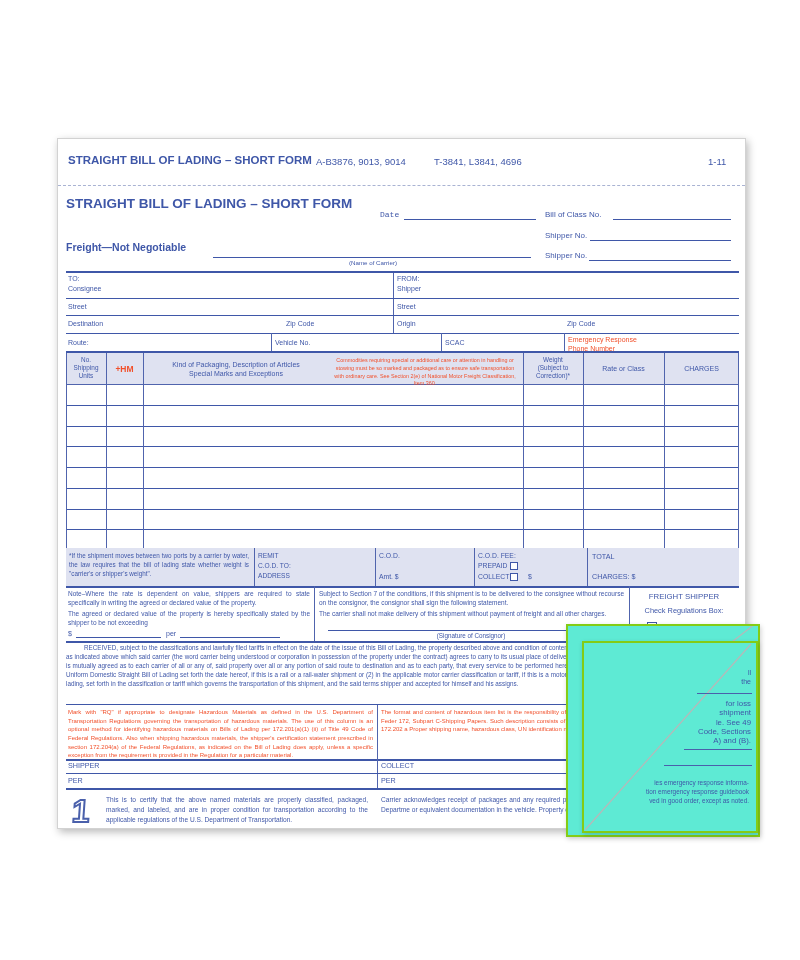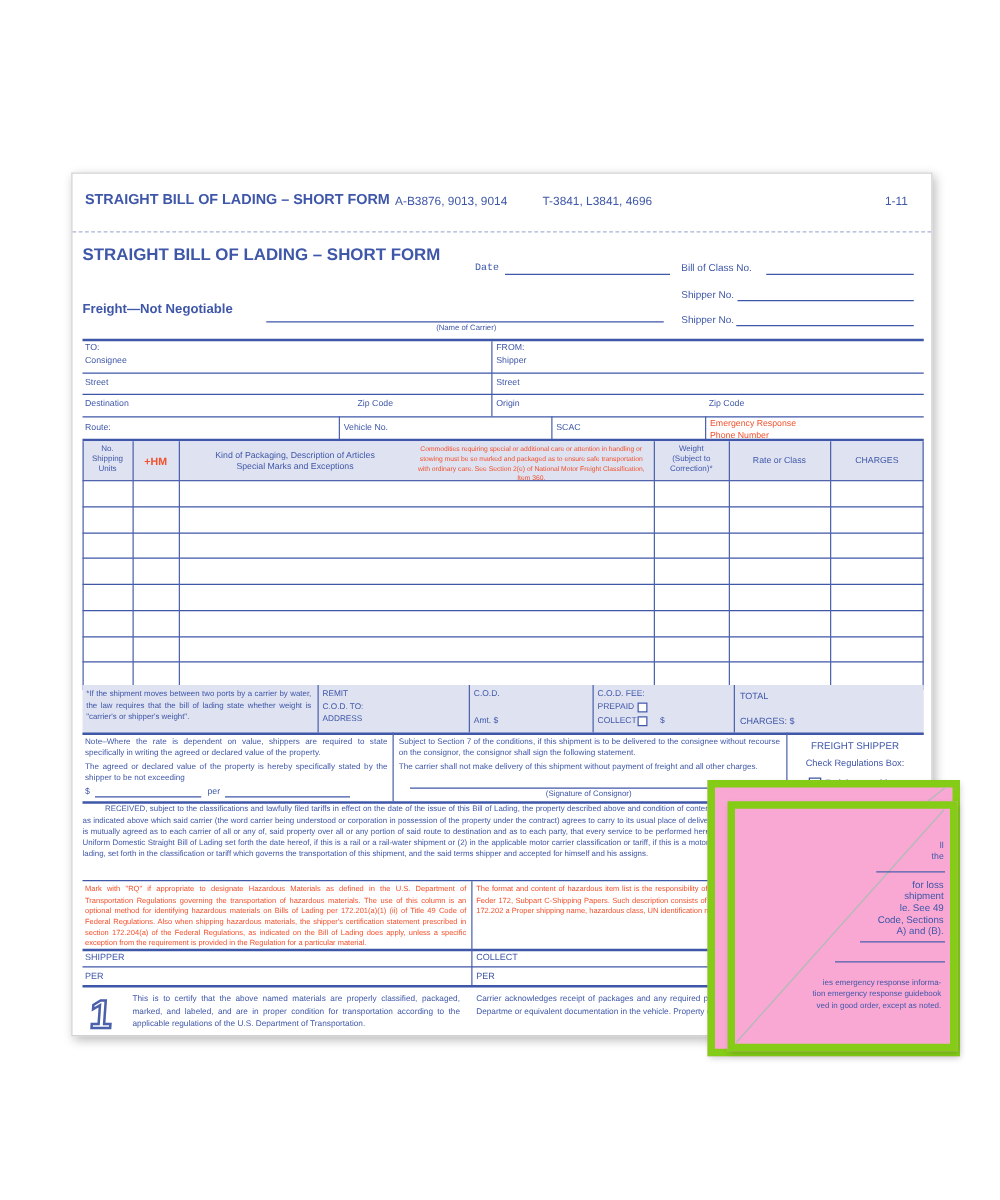--- a/index.html
+++ b/index.html
@@ -26,21 +26,21 @@
   .lav{background:#dfe2f1;}
   .chk{display:inline-block;width:6px;height:6px;border:1px solid #3f57a8;vertical-align:-1px;background:#fff;}
   .chk-big{display:inline-block;width:8px;height:8px;border:1px solid #3f57a8;vertical-align:-1px;background:#fff;}
   .dash{border-bottom:1px dashed #a9b3d3;height:0;}
   .copy-num{
     font-size:32px;font-weight:bold;color:#ffffff;
     -webkit-text-stroke:2px #4a60ab;text-stroke:2px #4a60ab;
     transform:skewX(-4deg);line-height:1;
   }
   .sheet{
-    position:absolute;background:#f9a8d4;border:6px solid #84cc16;
+    position:absolute;background:#5eead4;border:2px solid #84cc16;
     box-shadow:1px 2px 5px rgba(0,0,0,.18);
   }
   .sheet svg{position:absolute;left:0;top:0;}
   .frag{position:absolute;color:#3f57a8;}
   .frule{position:absolute;border-bottom:1.5px solid #4a60ab;height:0;}
 </style>
 </head>
 <body>
 
 <div class="page">

